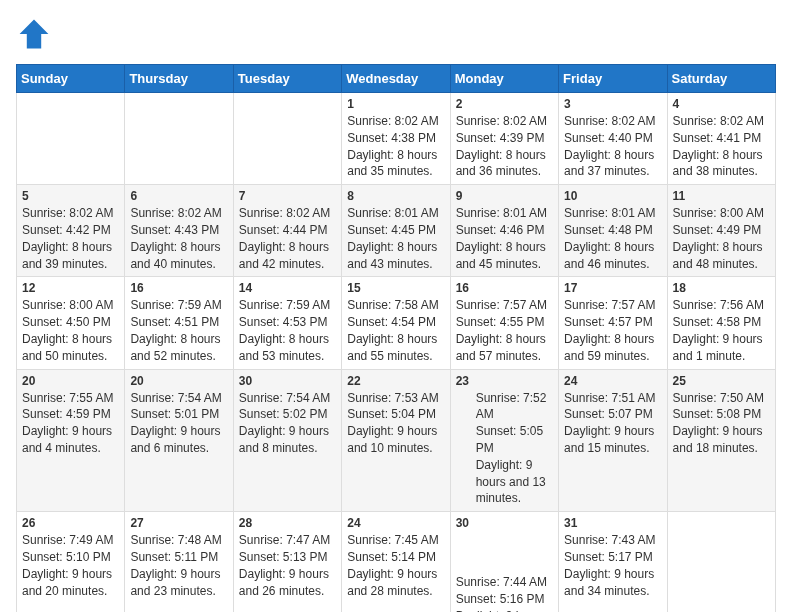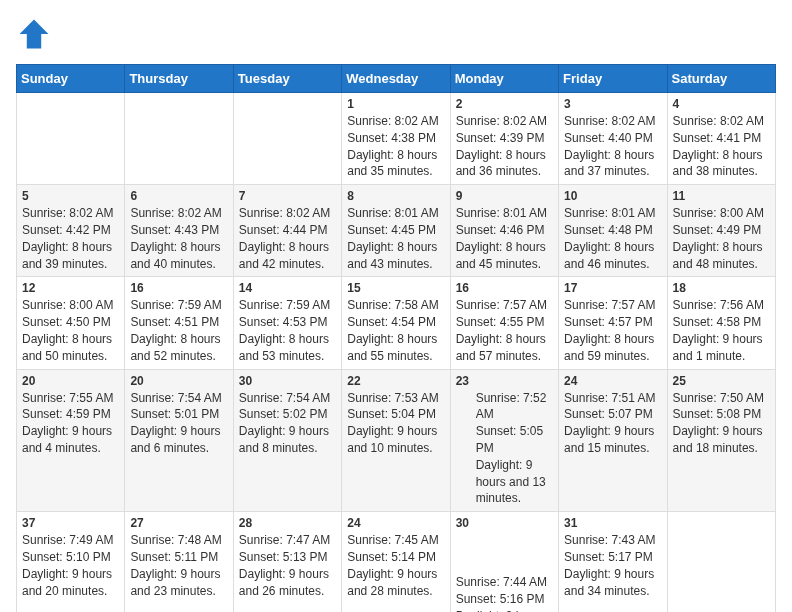--- a/index.html
+++ b/index.html
@@ -282,21 +282,21 @@
         </td>
         <td>
           <div class="day-num">25</div>
           <div class="day-info" style="white-space: pre-line;">Sunrise: 7:50 AM
 Sunset: 5:08 PM
 Daylight: 9 hours and 18 minutes.</div>
         </td>
       </tr>
       <tr>
         <td>
-          <div class="day-num">37</div>
+          <div class="day-num">26</div>
           <div class="day-info" style="white-space: pre-line;">Sunrise: 7:49 AM
 Sunset: 5:10 PM
 Daylight: 9 hours and 20 minutes.</div>
         </td>
         <td>
           <div class="day-num">27</div>
           <div class="day-info" style="white-space: pre-line;">Sunrise: 7:48 AM
 Sunset: 5:11 PM
 Daylight: 9 hours and 23 minutes.</div>
         </td>

